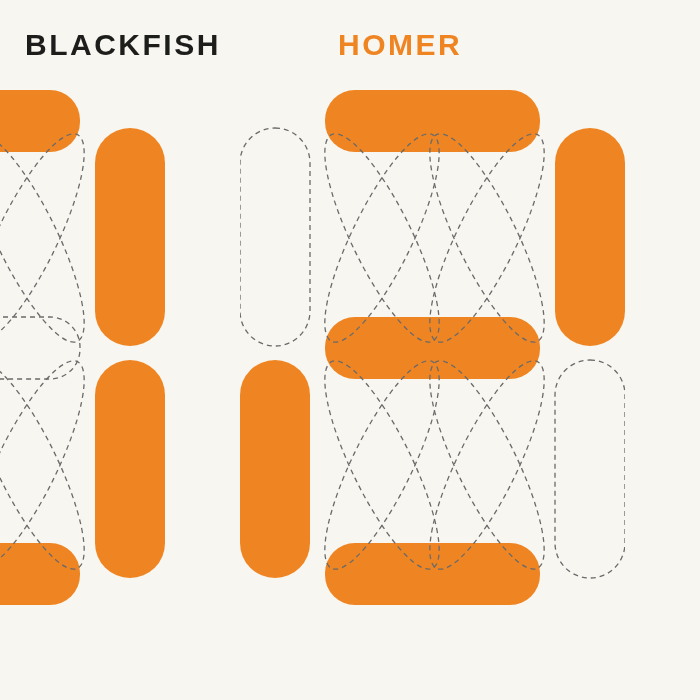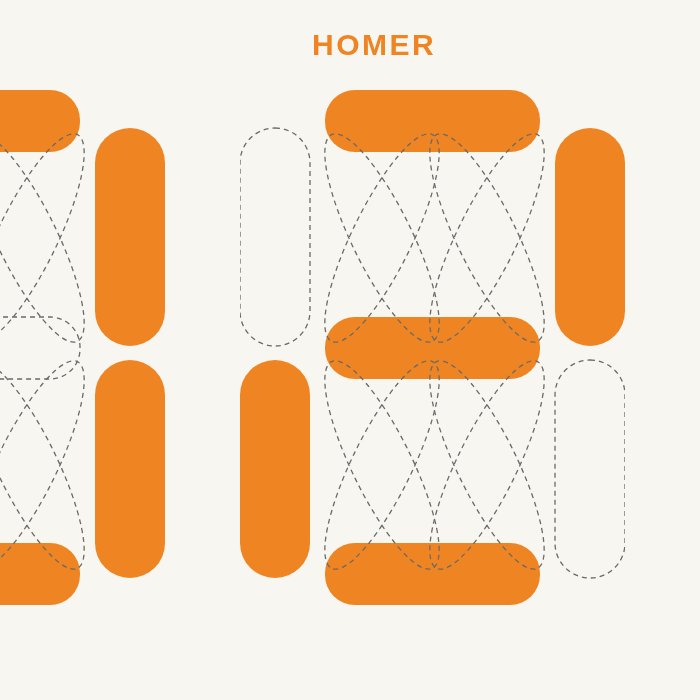--- a/index.html
+++ b/index.html
@@ -17,39 +17,40 @@
   }
   .header-text {
     position: absolute;
     top: 28px;
     font-size: 30px;
     letter-spacing: 2.5px;
     white-space: nowrap;
     user-select: none;
   }
   #artist { left: 25px; font-weight: 600; }
-  #album  { left: 312px; font-weight: 700; }
+  #album  { left: 338px; font-weight: 700; }
   .digit {
     position: absolute;
     top: 90px;
     width: 385px;
     height: 515px;
   }
   #digit-0 { left: -220px; }
   #digit-1 { left: 240px; }
   .dash {
     fill: none;
     stroke-width: 1.3;
     stroke-dasharray: 5 4;
   }
 </style>
 </head>
 <body style="background: rgb(248, 246, 241);">
 
 <div id="canvas">
+  <span id="artist" class="header-text" style="color: rgb(29, 29, 27);">BLACKFISH</span>
   <span id="album" class="header-text" style="color: rgb(239, 133, 34);">HOMER</span>
 
   <div id="digit-0" class="digit"><svg viewBox="0 0 385 515" width="385" height="515">
         <rect x="85" y="0" width="215" height="62" rx="30" ry="30" fill="#ef8522"></rect>
         <rect x="315" y="38" width="70" height="218" rx="35" ry="35" fill="#ef8522"></rect>
         <rect x="315" y="270" width="70" height="218" rx="35" ry="35" fill="#ef8522"></rect>
         <rect x="85" y="453" width="215" height="62" rx="30" ry="30" fill="#ef8522"></rect>
         <ellipse cx="142" cy="148" rx="30" ry="115" transform="rotate(-26 142 148)" class="dash" stroke="#6a6a6a"></ellipse>
         <ellipse cx="142" cy="148" rx="30" ry="115" transform="rotate(26 142 148)" class="dash" stroke="#6a6a6a"></ellipse>
         <ellipse cx="247" cy="148" rx="30" ry="115" transform="rotate(-26 247 148)" class="dash" stroke="#6a6a6a"></ellipse>

